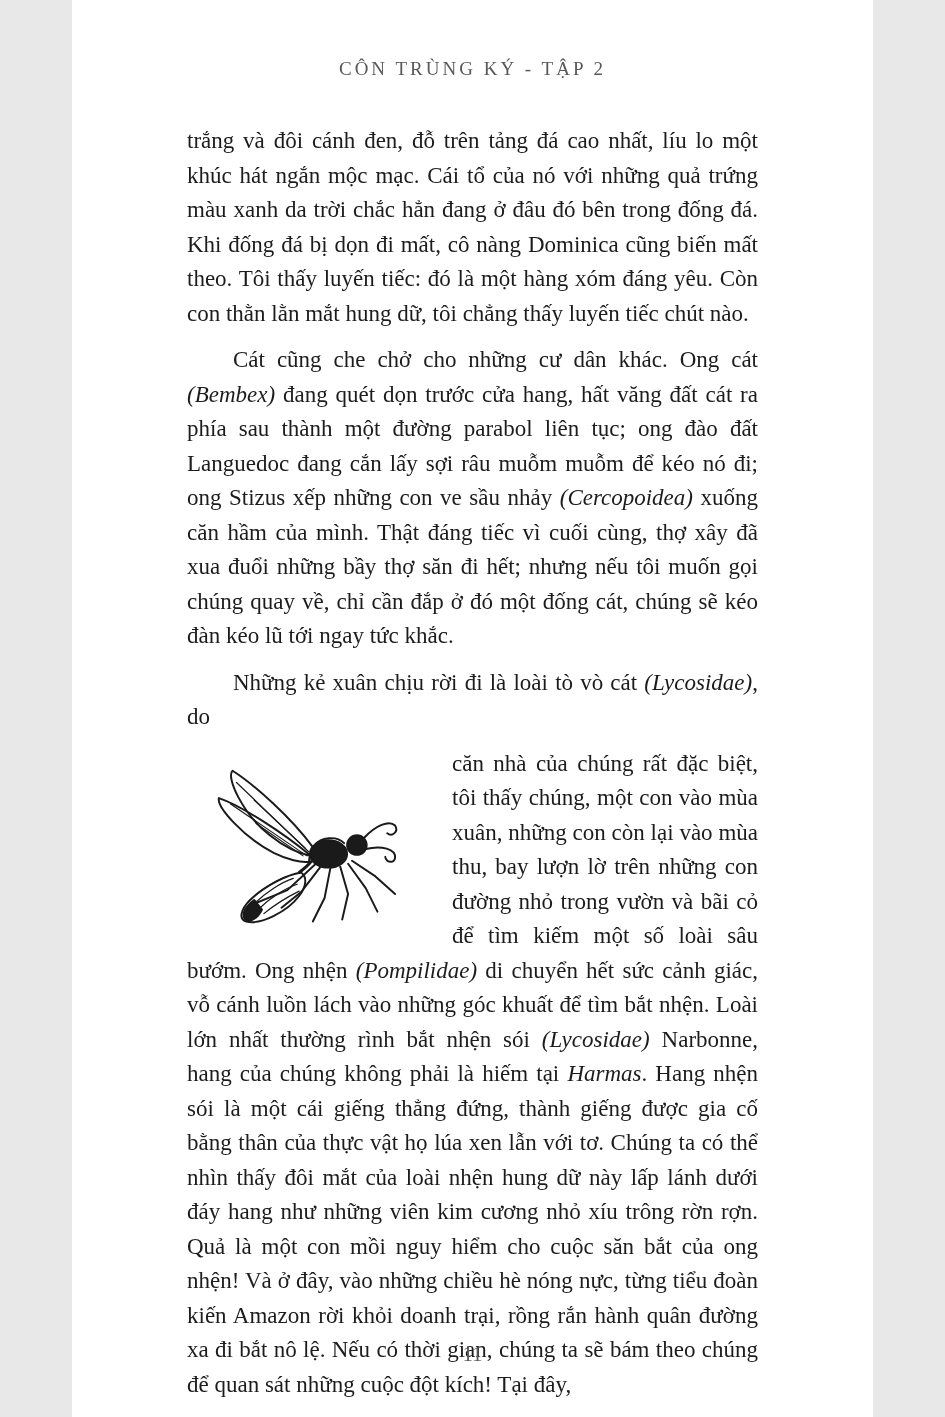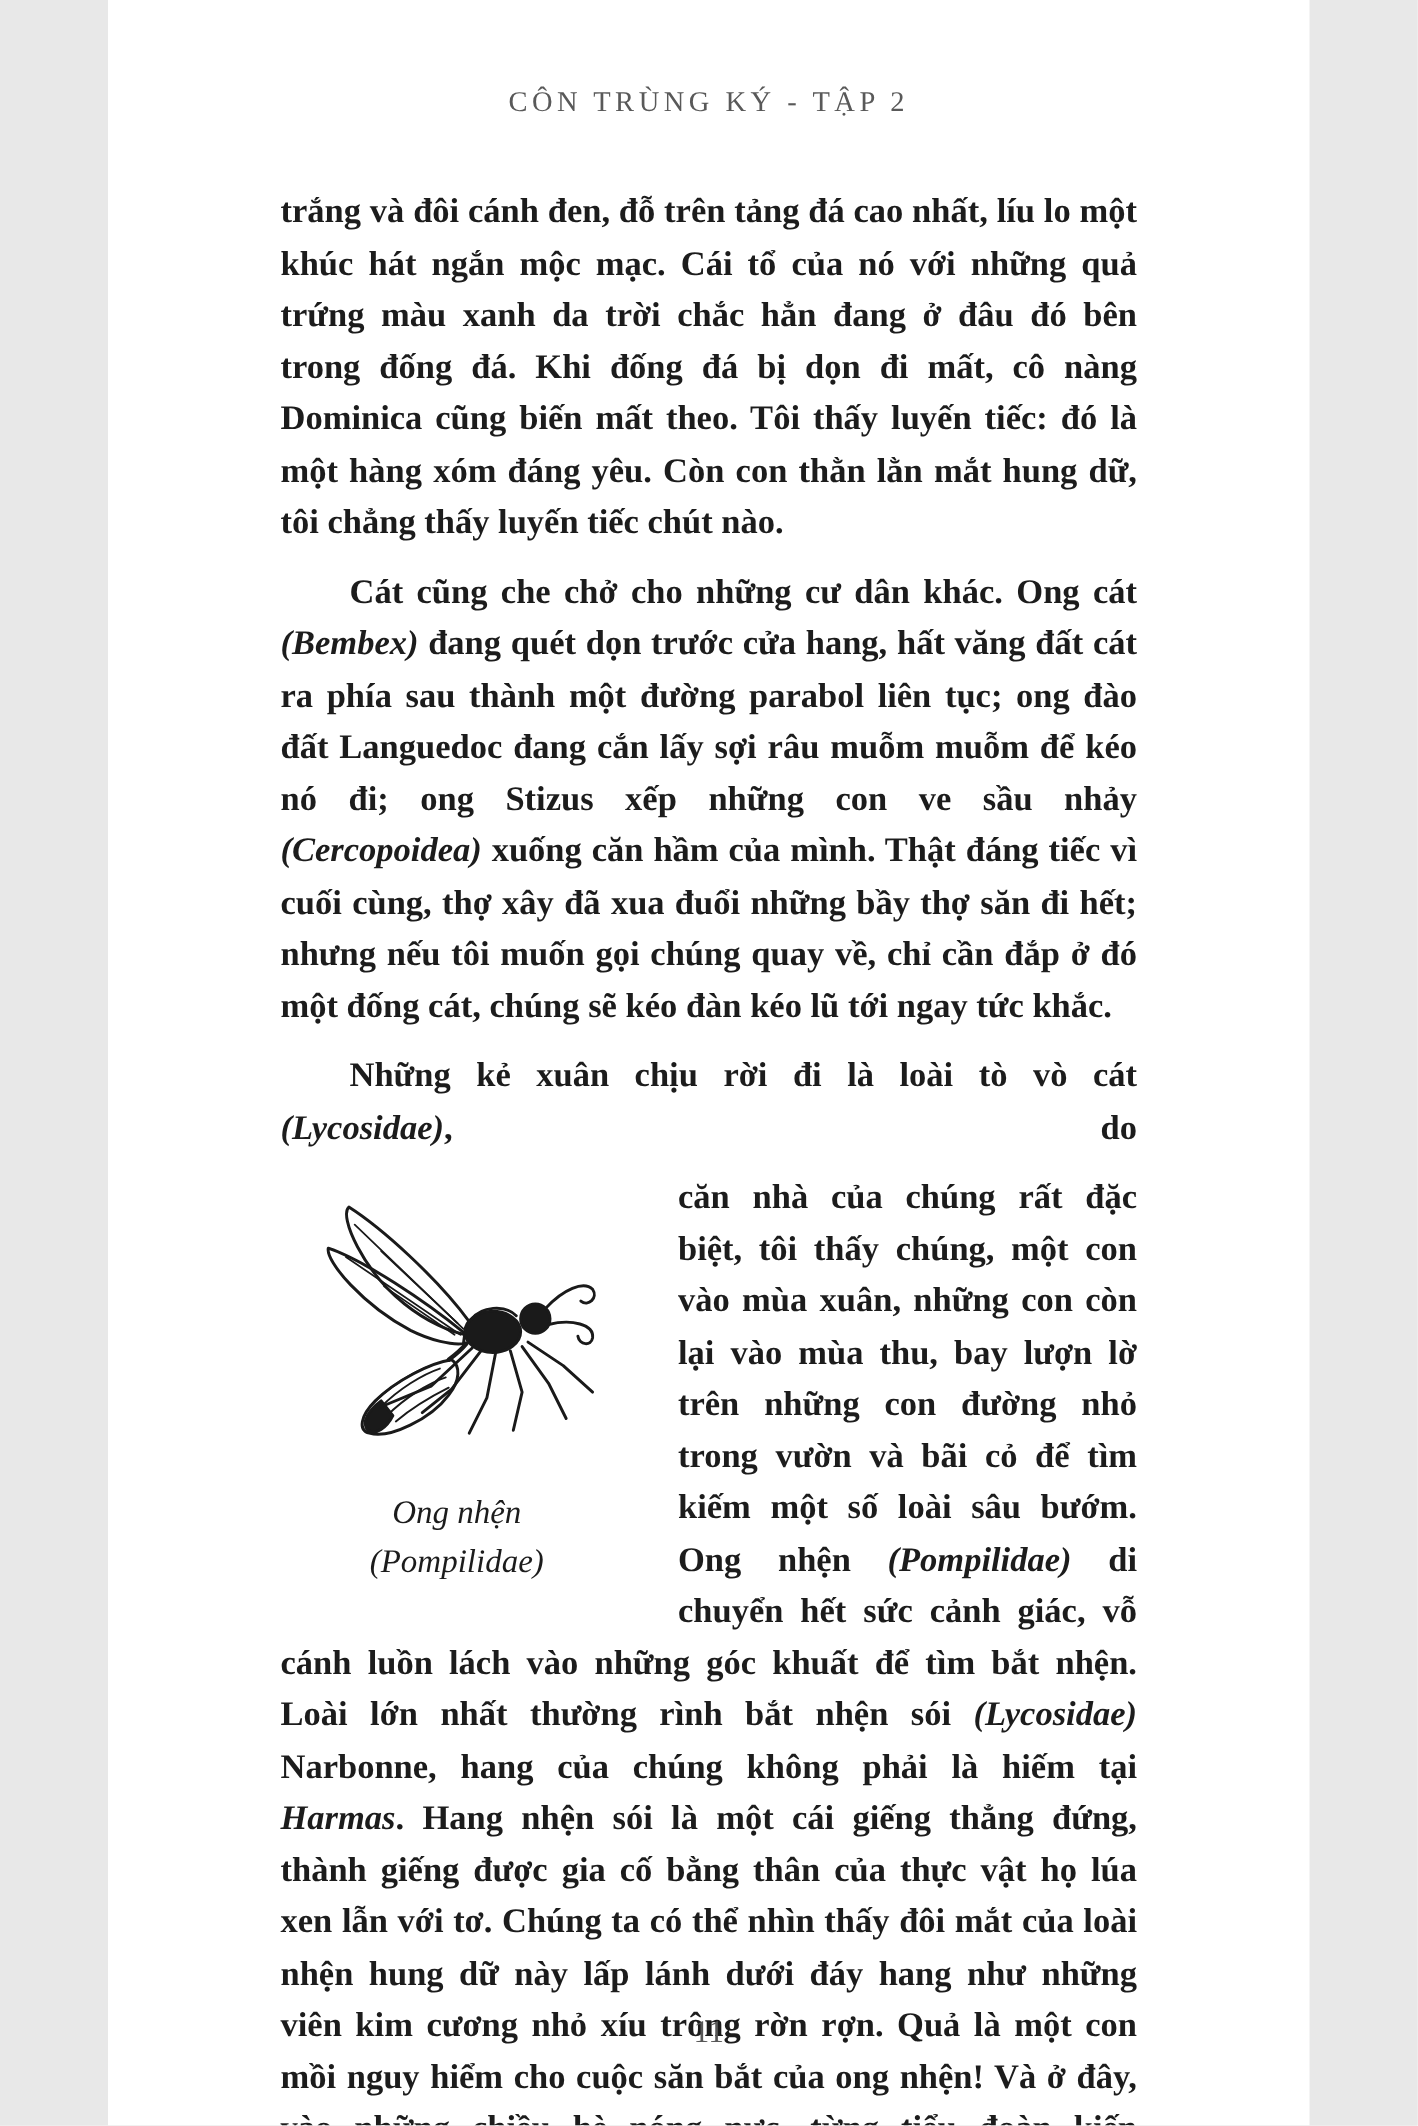--- a/index.html
+++ b/index.html
@@ -21,21 +21,21 @@
     letter-spacing: 3px;
     color: #595959;
     margin-bottom: 44px;
     font-variant: normal;
   }
   .body-text {
     font-size: 23px;
     line-height: 34.5px;
     text-align: justify;
   }
-  .body-text p { margin: 12px 0 9px 0; font-weight: bold; }
+  .body-text p { margin: 12px 0 9px 0; }
   p.indent { text-indent: 46px; }
   p.intro-line {
     text-indent: 46px;
     text-align: justify;
     text-align-last: justify;
     margin-bottom: 0;
   }
   .float-block { overflow: visible; }
   .float-block::after { content: ""; display: block; clear: both; }
   figure.wasp-figure {
@@ -114,24 +114,20 @@
             <path d="M172 94 C188 90, 203 94, 202 103 C201 109, 193 108, 192 102"></path>
 
             <path d="M158 106 L182 122 L202 140"></path>
             <path d="M154 109 L172 134 L184 158"></path>
             <path d="M146 112 L154 140 L148 166"></path>
             <path d="M136 113 L130 144 L118 168"></path>
             <path d="M126 112 L106 138 L86 154"></path>
             <path d="M120 110 L92 136 L58 150"></path>
           </g>
         </svg>
-        <figcaption>
-          <span>Ong nhện</span><br>
-          <span>(Pompilidae)</span>
-        </figcaption>
       </figure>
 
       <p><span>căn nhà của chúng rất đặc biệt, tôi thấy chúng, một con vào mùa xuân, những con còn lại vào mùa thu, bay lượn lờ trên những con đường nhỏ trong vườn và bãi cỏ để tìm kiếm một số loài sâu bướm. Ong nhện </span><i>(Pompilidae)</i><span> di chuyển hết sức cảnh giác, vỗ cánh luồn lách vào những góc khuất để tìm bắt nhện. Loài lớn nhất thường rình bắt nhện sói </span><i>(Lycosidae)</i><span> Narbonne, hang của chúng không phải là hiếm tại </span><i>Harmas</i><span>. Hang nhện sói là một cái giếng thẳng đứng, thành giếng được gia cố bằng thân của thực vật họ lúa xen lẫn với tơ. Chúng ta có thể nhìn thấy đôi mắt của loài nhện hung dữ này lấp lánh dưới đáy hang như những viên kim cương nhỏ xíu trông rờn rợn. Quả là một con mồi nguy hiểm cho cuộc săn bắt của ong nhện! Và ở đây, vào những chiều hè nóng nực, từng tiểu đoàn kiến Amazon rời khỏi doanh trại, rồng rắn hành quân đường xa đi bắt nô lệ. Nếu có thời gian, chúng ta sẽ bám theo chúng để quan sát những cuộc đột kích! Tại đây,</span></p>
 
     </div>
 
   </div>
 
   <div class="page-number">11</div>
 

